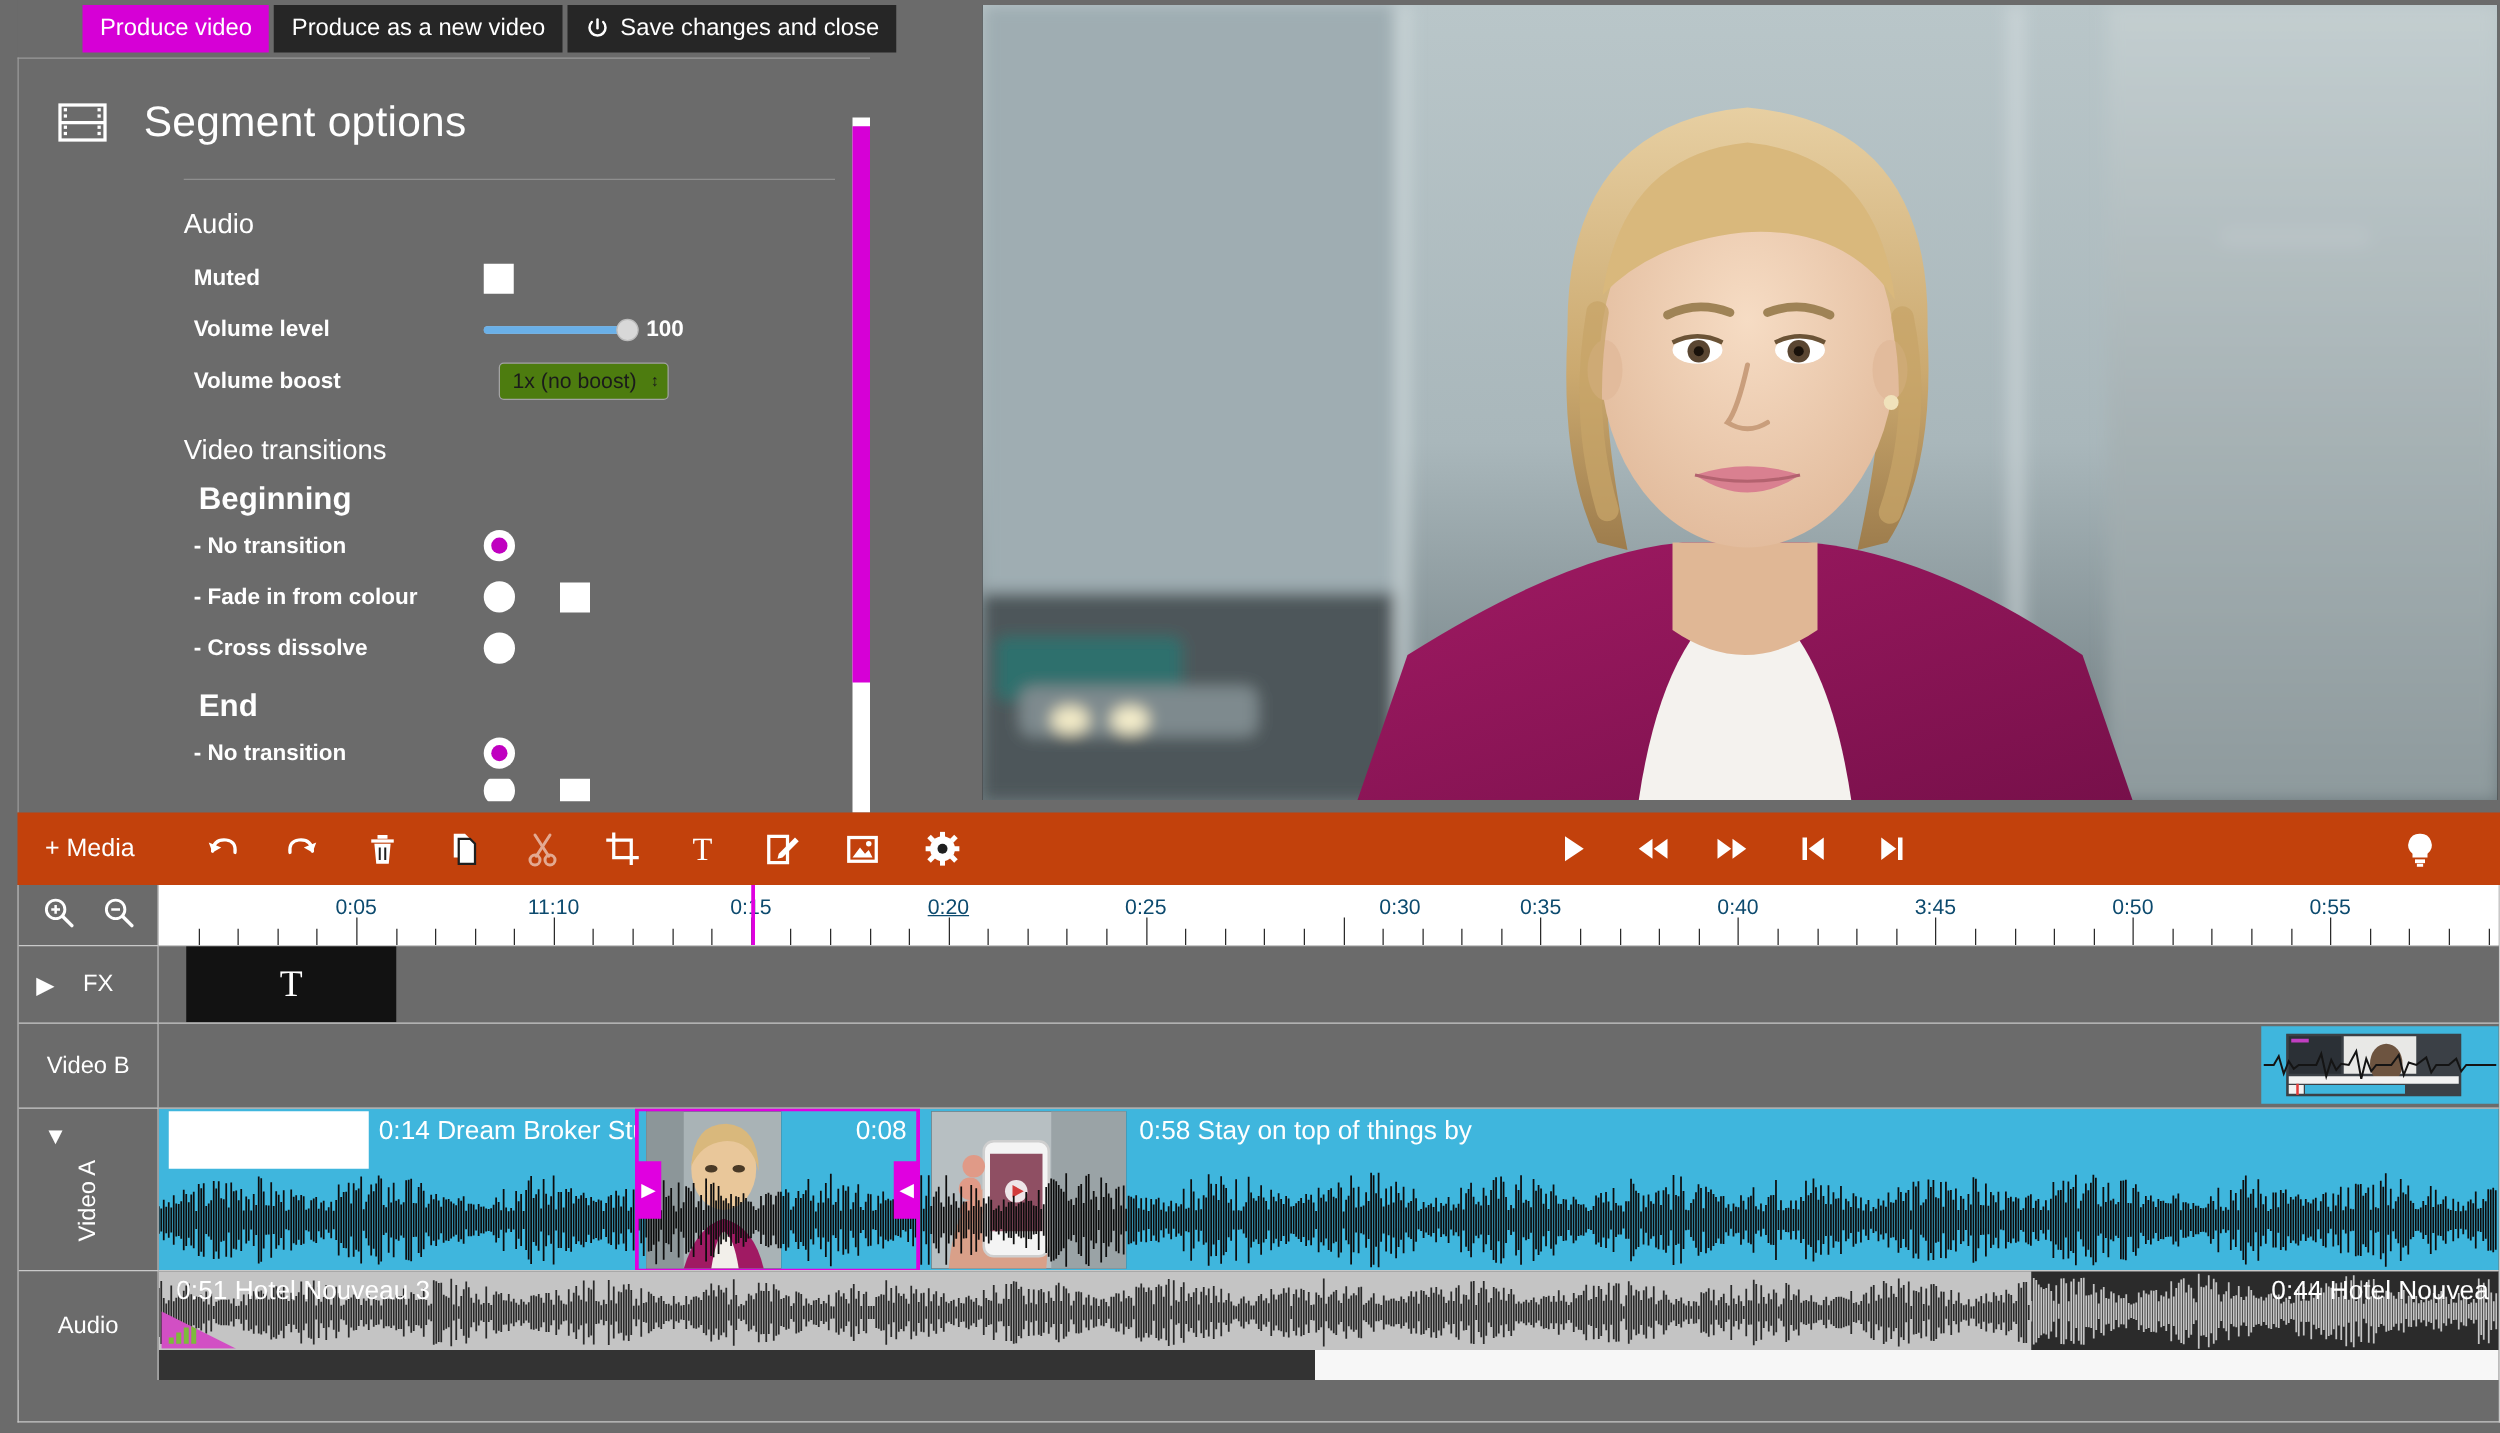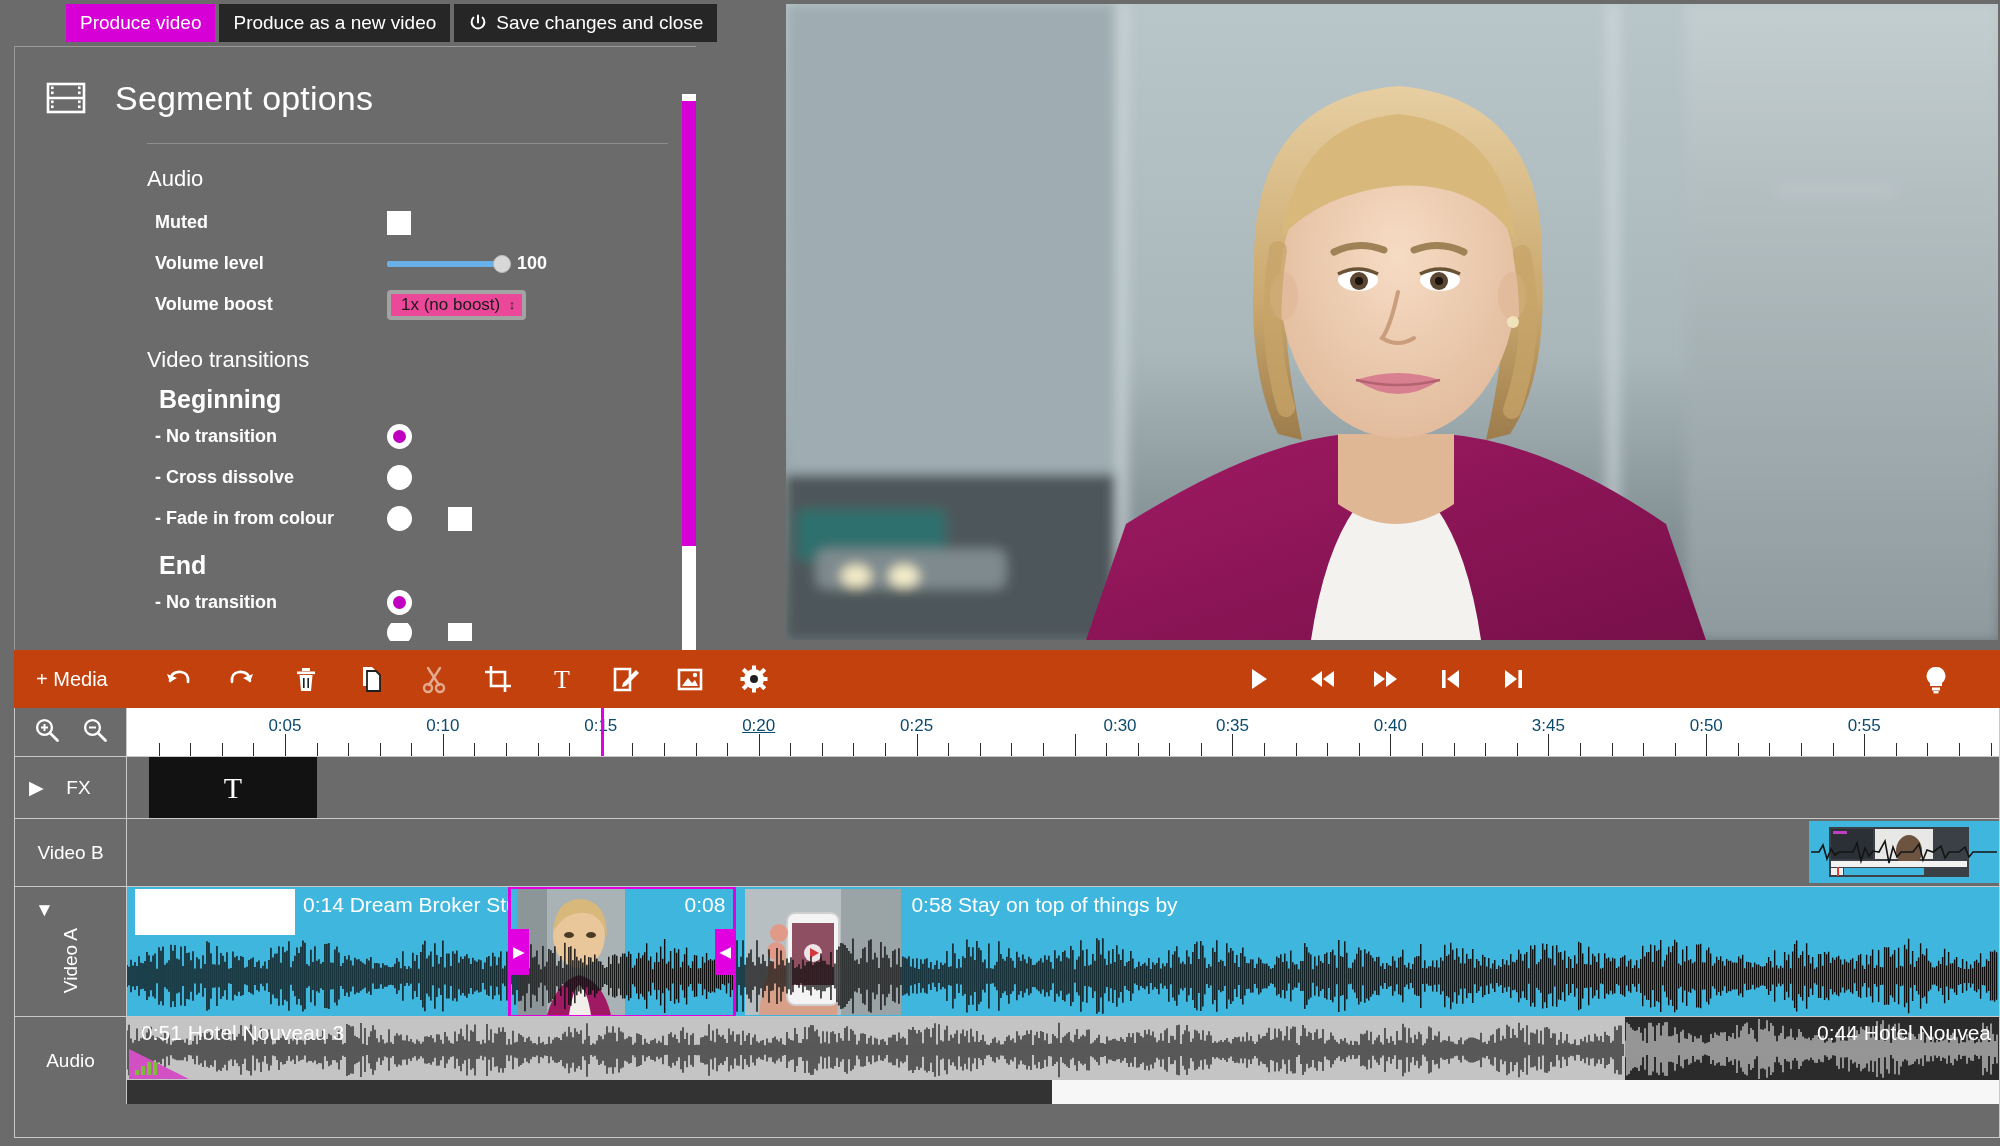--- a/index.html
+++ b/index.html
@@ -63,25 +63,26 @@
   .slider-wrap { display: flex; align-items: center; gap: 14px; }
   .slider { position: relative; width: 116px; height: 6px; background: #a8cff0; border-radius:3px; cursor: pointer;}
   .slider .fill { position:absolute; left:0; top:0; height:6px; background:#6ab0e8; border-radius:3px; }
   .slider .knob {
     position: absolute; right: -8px; top: -6px; width: 18px; height: 18px;
     border-radius: 50%; background: #d8d8d8; border: 1px solid #bcbcbc;
   }
   .slider-val { color: #fff; font-size: 18px; font-weight: bold; }
 
   .select-box {
-    background: #ec4899; color: #1b1b1b; font-size: 17px;
-    border: 4px solid #a3a3a3; border-radius: 4px;
+    background: #4d7c0f; color: #1b1b1b; font-size: 17px;
+    border: 1px solid #a3a3a3; border-radius: 4px;
     height: 30px; padding: 0 22px 0 10px; display:flex; align-items:center;
     position: relative; cursor: pointer; min-width: 136px;
     font-family: "Liberation Sans", sans-serif;
+    margin-left: 12px;
   }
   .select-box .arrows { position:absolute; right: 7px; font-size: 13px; line-height: 1; }
 
   
   #panel-scroll {
     position: absolute; right: 0px; top: 47px; width: 14px; height: 603px;
     background: #fff;
   }
   #panel-scroll .thumb { position:absolute; left:0; top:7px; width:14px; height:445px; background:#d600d6; }
 
@@ -243,28 +244,28 @@
 
       <div class="sec-title">Video transitions</div>
       <div class="sub-head">Beginning</div>
 
       <div class="opt-row">
         <span class="opt-label sub">- No transition</span>
         <span class="radio on"></span>
       </div>
 
       <div class="opt-row">
-        <span class="opt-label sub">- Cross dissolve</span>
-        <span class="radio"></span>
-      </div>
-
-      <div class="opt-row">
         <span class="opt-label sub">- Fade in from colour</span>
         <span class="radio"></span>
         <span class="swatch"></span>
+      </div>
+
+      <div class="opt-row">
+        <span class="opt-label sub">- Cross dissolve</span>
+        <span class="radio"></span>
       </div>
 
       <div class="sub-head">End</div>
 
       <div class="opt-row">
         <span class="opt-label sub">- No transition</span>
         <span class="radio on"></span>
       </div>
 
       <div class="opt-row" style="height:18px;overflow:hidden;">
@@ -565,21 +566,21 @@
           <div class="tick minor" style="left: 1610.84px;"></div>
           <div class="tick minor" style="left: 1642.43px;"></div>
           <div class="tick minor" style="left: 1674.01px;"></div>
           <div class="tick minor" style="left: 1705.6px;"></div>
           <div class="tick major" style="left: 1737.18px;"></div>
           <div class="tick minor" style="left: 1768.77px;"></div>
           <div class="tick minor" style="left: 1800.35px;"></div>
           <div class="tick minor" style="left: 1831.94px;"></div>
           <div class="tick minor" style="left: 1863.52px;"></div>
           <div class="tlabel" style="left: 157.926px;">0:05</div>
-          <div class="tlabel" style="left: 315.852px;">0:10</div>
+          <div class="tlabel" style="left: 315.852px;">11:10</div>
           <div class="tlabel" style="left: 473.777px;">0:15</div>
           <div class="tlabel" style="left: 631.703px; text-decoration: underline;">0:20</div>
           <div class="tlabel" style="left: 789.629px;">0:25</div>
           <div class="tlabel" style="left: 993px;">0:30</div>
           <div class="tlabel" style="left: 1105.48px;">0:35</div>
           <div class="tlabel" style="left: 1263.41px;">0:40</div>
           <div class="tlabel" style="left: 1421.33px;">3:45</div>
           <div class="tlabel" style="left: 1579.26px;">0:50</div>
           <div class="tlabel" style="left: 1737.18px;">0:55</div>
           <div id="playhead-ruler" style="left: 473.777px;"></div>

